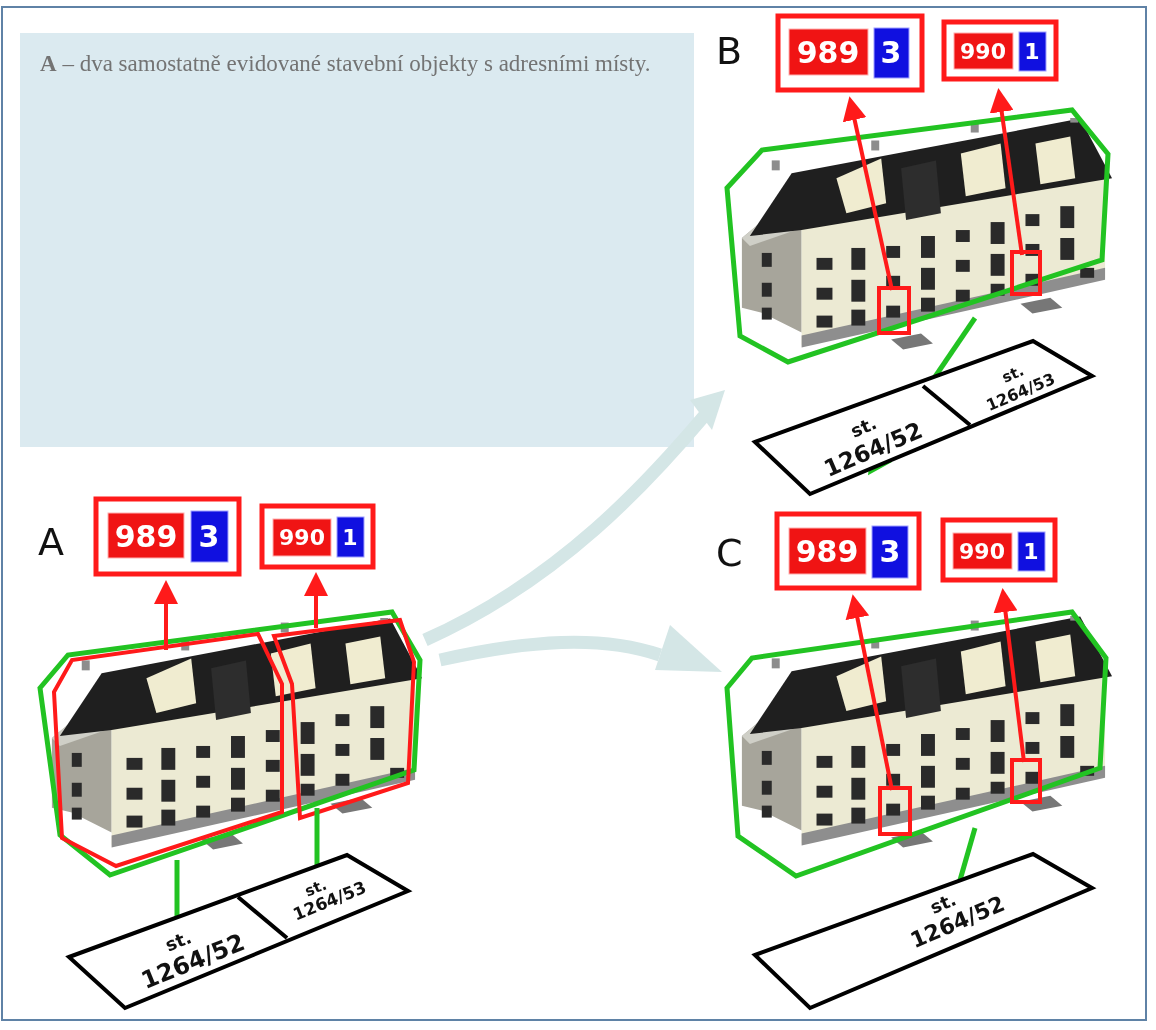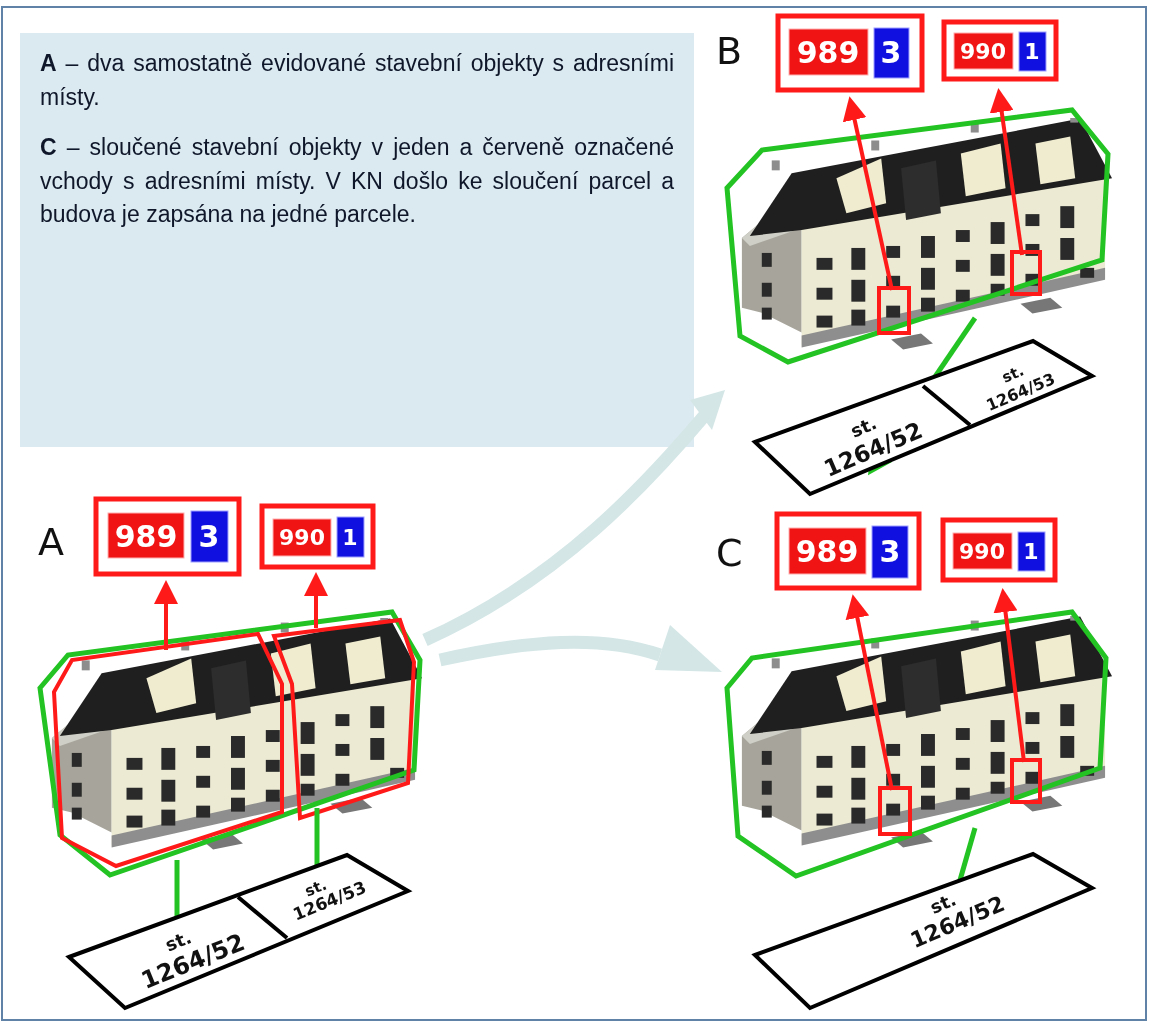--- a/index.html
+++ b/index.html
@@ -2,36 +2,35 @@
 <html><head>
 <meta charset="utf-8">
 <style>
   html, body { margin: 0; padding: 0; background: #ffffff; }
   body { width: 1156px; height: 1030px; position: relative; overflow: hidden;
          font-family: "Liberation Sans", sans-serif; }
   .frame { position: absolute; left: 1px; top: 6px; width: 1146px; height: 1015px;
            border: 2px solid #5f82a6; border-right-width: 2px; box-sizing: border-box; }
   .panel { position: absolute; left: 20px; top: 33px; width: 674px; height: 414px;
            background: #dbeaf0; box-sizing: border-box; padding: 14px 20px 0 20px; }
-  .panel p { margin: 0 0 17px 0; font-size: 23px; line-height: 33.5px; color: #0f172a;
-             text-align: justify; }
+  .panel p { margin: 0 0 17px 0; font-size: 23px; line-height: 33.5px; color: #737373;
+             text-align: justify; font-family: Liberation Serif, serif; }
   .panel p b { font-weight: bold; }
   svg.scene { position: absolute; left: 0; top: 0; }
   .section-letter { font-family: "DejaVu Sans", sans-serif; font-size: 38px; fill: #111; }
   .addr-num { font-family: "DejaVu Sans", sans-serif; font-weight: bold; fill: #fff; }
   .parcel-text { font-family: "DejaVu Sans", sans-serif; font-weight: bold; fill: #111; }
 </style>
 </head>
 <body>
 
 <div class="frame"></div>
 
 <div class="panel">
   <p><b>A</b><span> – dva samostatně evidované stavební objekty s adresními místy.</span></p>
-  <p><b>C</b><span> – sloučené stavební objekty v jeden a červeně označené vchody s adresními místy. V KN došlo ke sloučení parcel a budova je zapsána na jedné parcele.</span></p>
 </div>
 
 <svg class="scene" width="1156" height="1030" viewBox="0 0 1156 1030">
   <defs>
     <marker id="redHead" markerWidth="6" markerHeight="6" refX="3" refY="3" orient="auto" markerUnits="strokeWidth">
       <path d="M0,0 L6,3 L0,6 z" fill="#ff1a1a"></path>
     </marker>
     <marker id="greenHead" markerWidth="5" markerHeight="5" refX="2.5" refY="2.5" orient="auto" markerUnits="strokeWidth">
       <path d="M0,0 L5,2.5 L0,5 z" fill="#22c322"></path>
     </marker>

